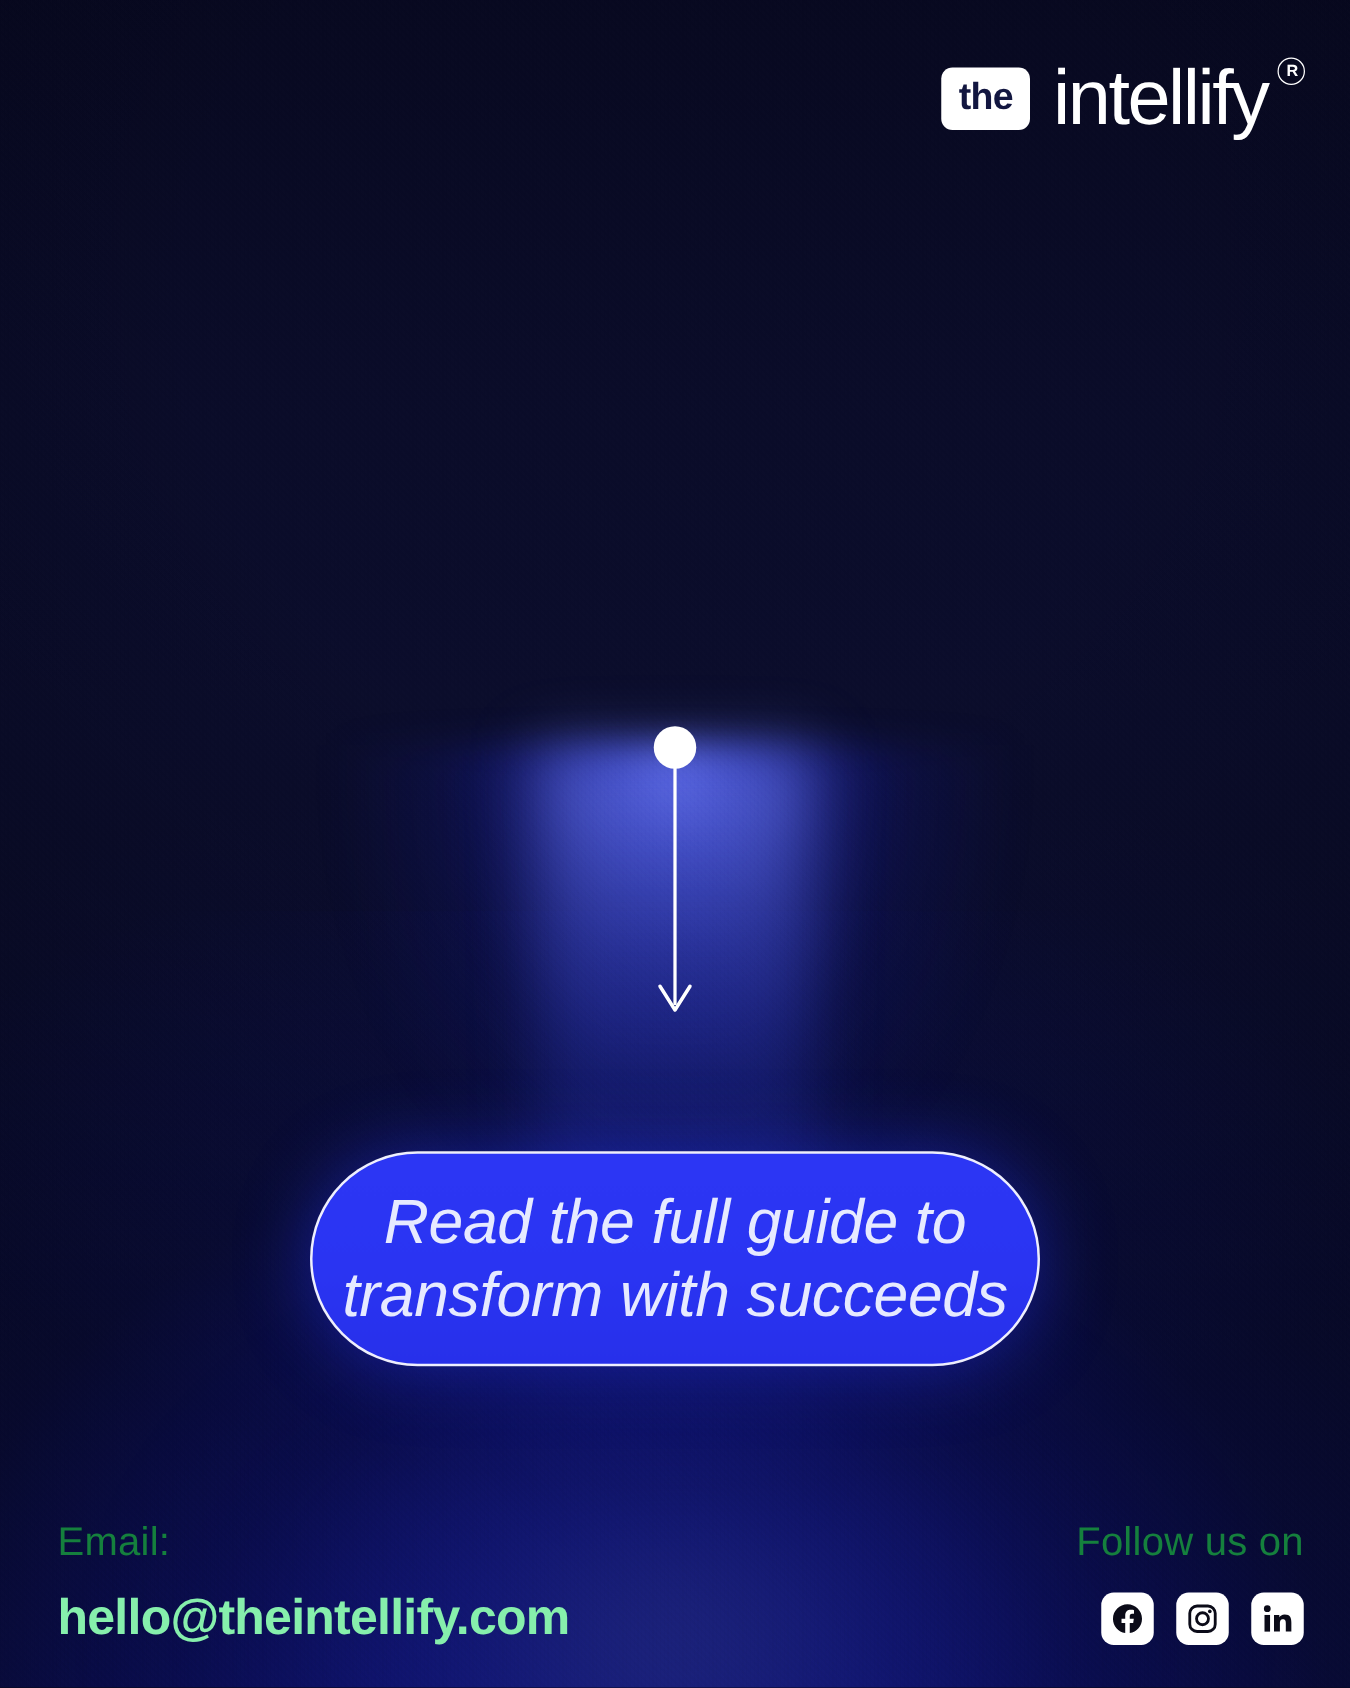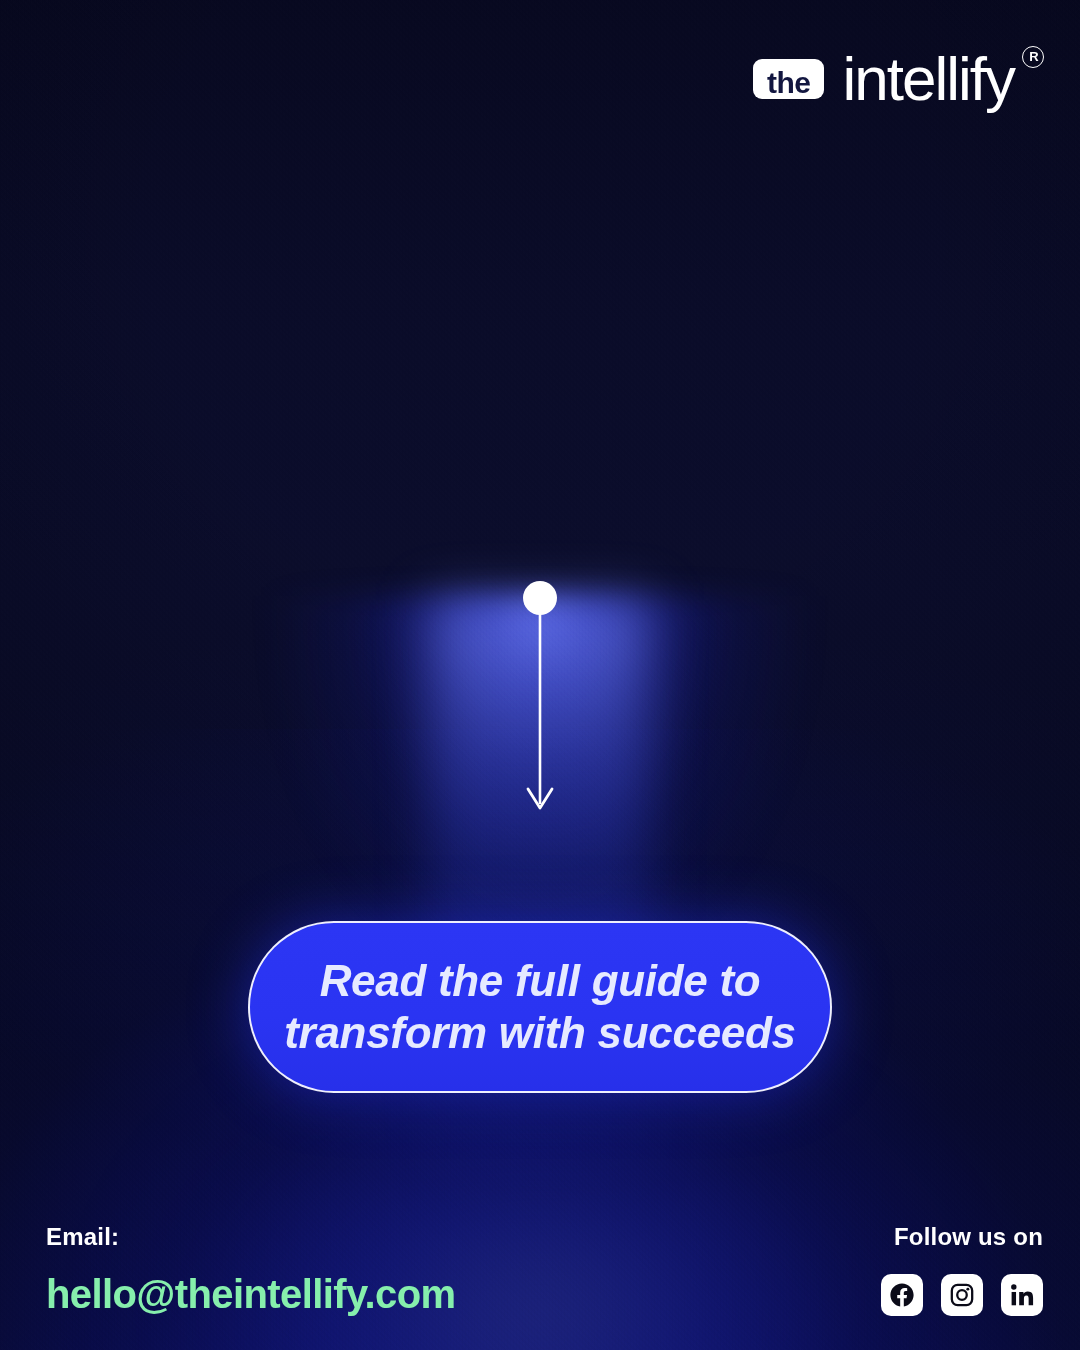--- a/index.html
+++ b/index.html
@@ -90,21 +90,21 @@
     display:flex; align-items:center; gap:18px;
   }
   .logo-the{
     background:#ffffff;
     color:#121640;
     border-radius:9px;
     font-size:30px;
     font-weight:700;
     letter-spacing:-.5px;
     line-height:1;
-    padding:9px 14px 1px;
+    padding:9px 14px 11px;
   }
   .logo-word{
     position:relative;
     color:#ffffff;
     font-size:62px;
     font-weight:400;
     letter-spacing:-2px;
     line-height:1;
     padding-right:30px;
   }
@@ -147,37 +147,37 @@
     left:248px; top:921px;
     width:584px; height:172px;
     border-radius:90px;
     background:linear-gradient(180deg,#2c36f4 0%,#2a34f2 55%,#2730ea 100%);
     border:2px solid rgba(255,255,255,.92);
     display:flex; align-items:center; justify-content:center;
     box-shadow:0 0 60px rgba(40,55,255,.45);
   }
   .cta-label{
     color:#e6eaff;
-    font-size:44px;
+    font-size:50px;
     font-style:italic;
-    font-weight:700;
+    font-weight:400;
     line-height:1.18;
     text-align:center;
     letter-spacing:-.3px;
   }
   .cta-label span{ display:block; }
 
   
   .footer-left{
     position:absolute; left:46px; bottom:34px;
   }
   .footer-label{
-    color:#ffffff;
-    font-size:24px;
-    font-weight:700;
+    color:#15803d;
+    font-size:32px;
+    font-weight:400;
     letter-spacing:.2px;
     line-height:1.2;
   }
   .footer-email{
     color:#86efac;
     font-size:40px;
     font-weight:700;
     letter-spacing:-.6px;
     margin-top:20px;
     line-height:1.1;

